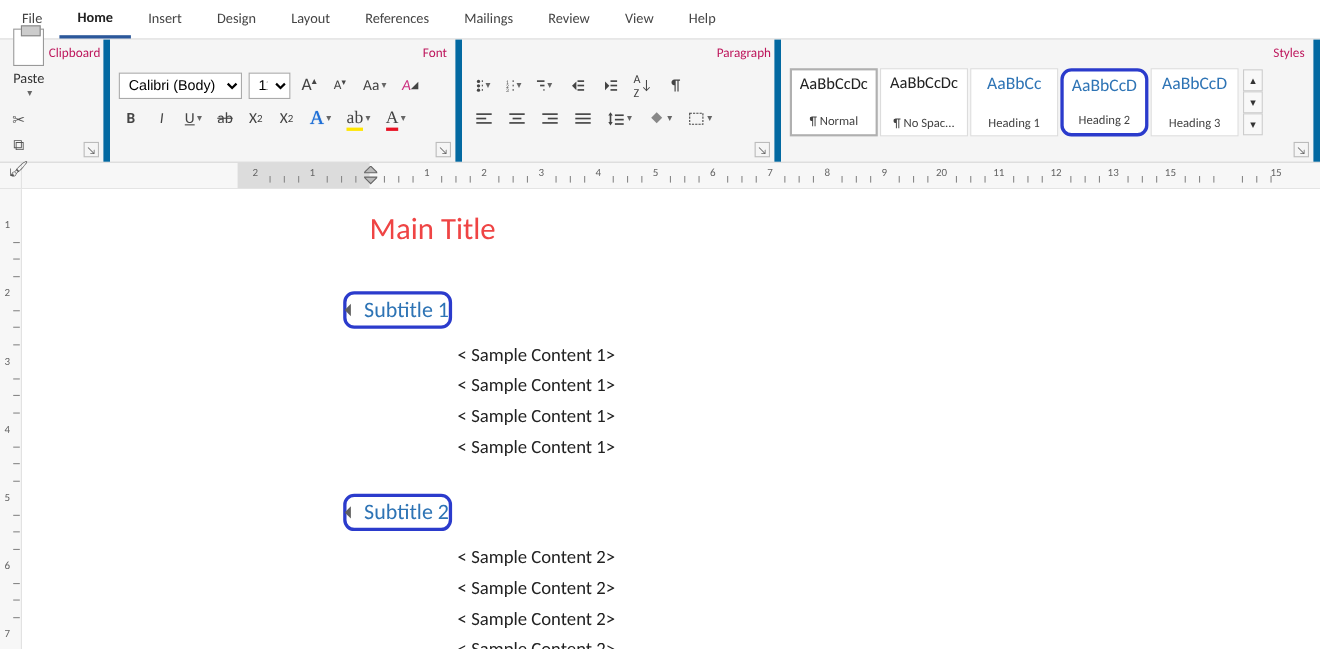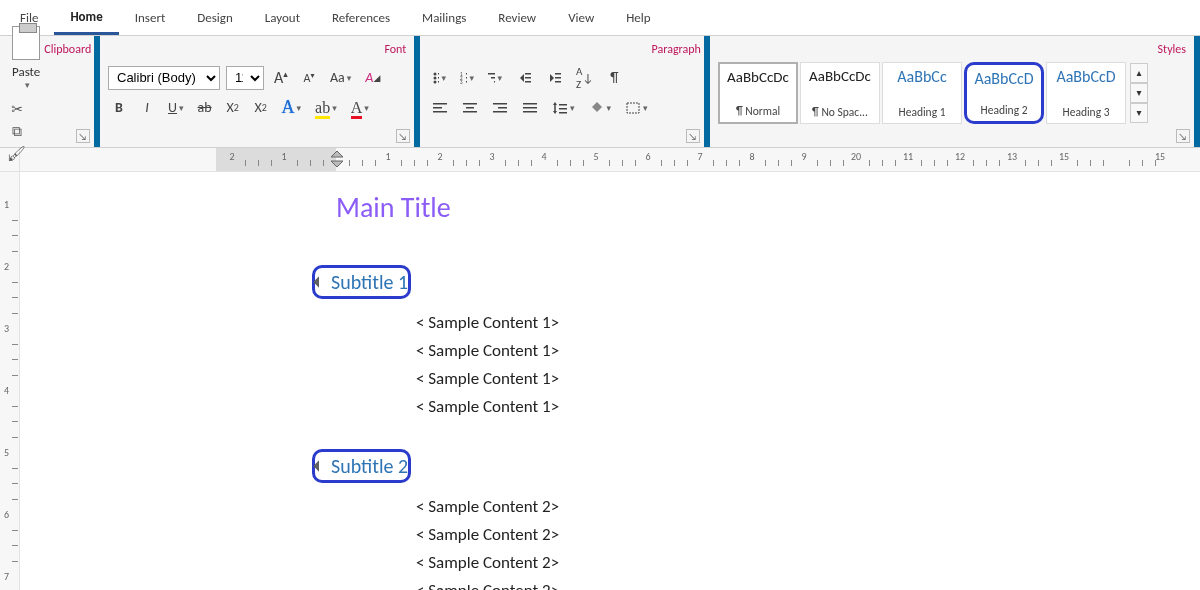--- a/index.html
+++ b/index.html
@@ -66,21 +66,21 @@
   .indent-marker{position:absolute; top:3px;}
   .indent-marker svg{}
 
   
   .doc-area{ display:flex; height:calc(590px - 36px - 112px - 24px);}
   .vruler{ width:20px; background:#f7f7f7; border-right:1px solid #e2e2e2; position:relative; font-size:10px; color:#666;}
   .vruler-num{position:absolute; left:4px; transform:translateY(-50%) rotate(0);}
   .vruler-tick{position:absolute; left:12px; width:6px; height:1px; background:#888;}
   .doc-scroll{ flex:1; overflow:auto; background:#fff; position:relative;}
   .page{ margin-left:196px; width:780px; padding-top:18px;}
-  .title{ font-size:28px; color:#8b5cf6; margin-left:120px; margin-bottom:40px;}
+  .title{ font-size:28px; color:#ef4444; margin-left:120px; margin-bottom:40px;}
   .subtitle-row{ display:flex; align-items:center; gap:8px; margin-left:96px; margin-bottom:10px;}
   .collapse-tri{ width:0;height:0; border-left:8px solid #606060; border-top:8px solid transparent; transform:rotate(45deg);} 
   .subtitle{ font-size:20px; color:#2e74b5;}
   .subtitle-callout{ border:3px solid #2b3bcc; border-radius:10px; padding:2px 0; display:inline-flex; align-items:center; gap:8px;}
   .content-line{ font-size:17px; color:#222; margin-left:200px; line-height:1.65;}
   .section-gap{ height:28px;}
 </style>
 </head>
 <body>
 

